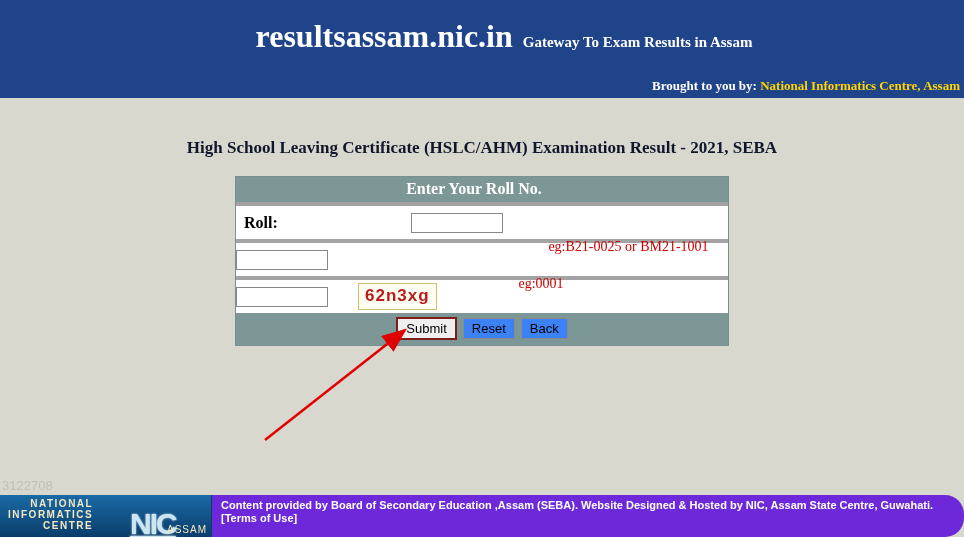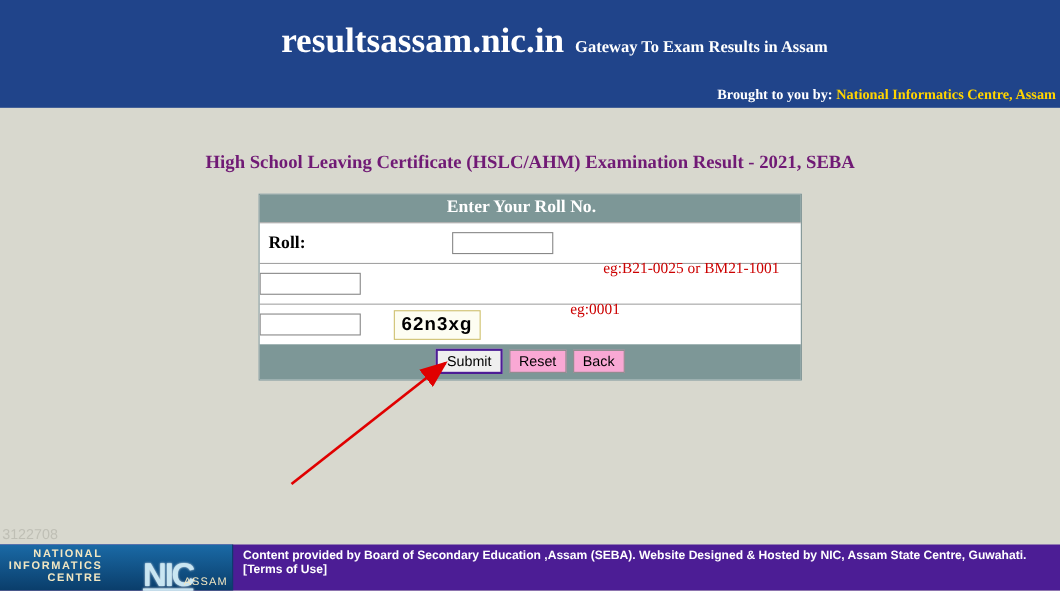--- a/index.html
+++ b/index.html
@@ -36,21 +36,21 @@
   .header-bottom {
     position: absolute;
     right: 4px;
     bottom: 4px;
     font-size: 13px;
     font-weight: bold;
   }
   .header-bottom .lbl { color: #fff; }
   .header-bottom .link { color: #ffd400; cursor: pointer; }
   .page-title {
-    color: #701a75;
+    color: #0f172a;
     font-weight: bold;
     font-size: 17px;
     text-align: center;
     margin-top: 40px;
     font-family: "Times New Roman", serif;
   }
   .form-box {
     width: 494px;
     margin: 18px auto 0 auto;
     border: 1px solid #7a9090;
@@ -60,21 +60,21 @@
     background: #7d9797;
     color: #fff;
     font-size: 16px;
     font-weight: bold;
     text-align: center;
     padding: 3px 16px 4px 0;
   }
   .form-row {
     display: flex;
     align-items: center;
-    border-top: 1px solid #a3a3a3;
+    border-top: 4px solid #a3a3a3;
     height: 37px;
   }
   .form-row:first-of-type { border-top: none; }
   .cell-label {
     width: 175px;
     padding-left: 8px;
     font-size: 16px;
     font-weight: bold;
   }
   .cell-input {
@@ -96,62 +96,63 @@
     margin-top: 48px;
   }
   .captcha-box {
     flex: 1;
     padding-left: 4px;
   }
   .captcha-text {
     display: inline-block;
     border: 1px solid #cfc070;
     background: #fdfdf2;
-    color: #000000;
+    color: #b91c1c;
     font-weight: bold;
     font-size: 17px;
     font-family: Arial, sans-serif;
     letter-spacing: 1px;
     padding: 2px 6px 3px 6px;
   }
   .form-footer {
     background: #7d9797;
     text-align: center;
     padding: 4px 0 5px 0;
   }
   .btn {
     font-family: Arial, sans-serif;
     font-size: 13px;
-    background: #f9a8d4;
+    background: #3b82f6;
     border: 1px solid #8a8a8a;
     padding: 2px 8px;
     cursor: pointer;
     margin: 0 1px;
   }
   .btn-submit {
-    border: 2px solid #4c1d95;
+    border: 2px solid #7f1d1d;
     background: #efefef;
   }
   .counter {
     position: absolute;
     left: 2px;
     bottom: 44px;
     color: #bfbfb5;
     font-family: Arial, sans-serif;
     font-size: 13px;
   }
   .footer {
     position: absolute;
     bottom: 0;
     left: 0;
     width: 100%;
     height: 42px;
-    background: #4c1d95;
+    background: #6d28d9;
     display: flex;
     font-family: Verdana, Arial, sans-serif;
+    border-radius: 19px;
   }
   .footer-logo {
     width: 212px;
     height: 42px;
     background: linear-gradient(180deg, #1a6aa6 0%, #0a3d6a 100%);
     position: relative;
     color: #fff;
     border-right: 1px solid #0a3d6a;
   }
   .footer-logo .nic-text {

